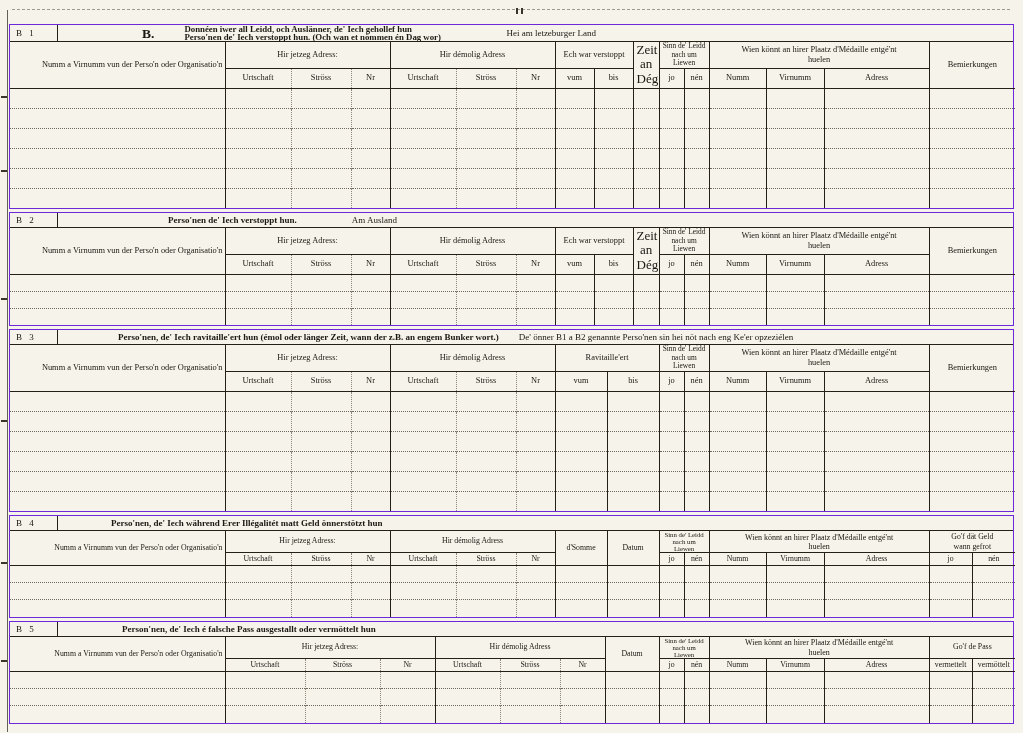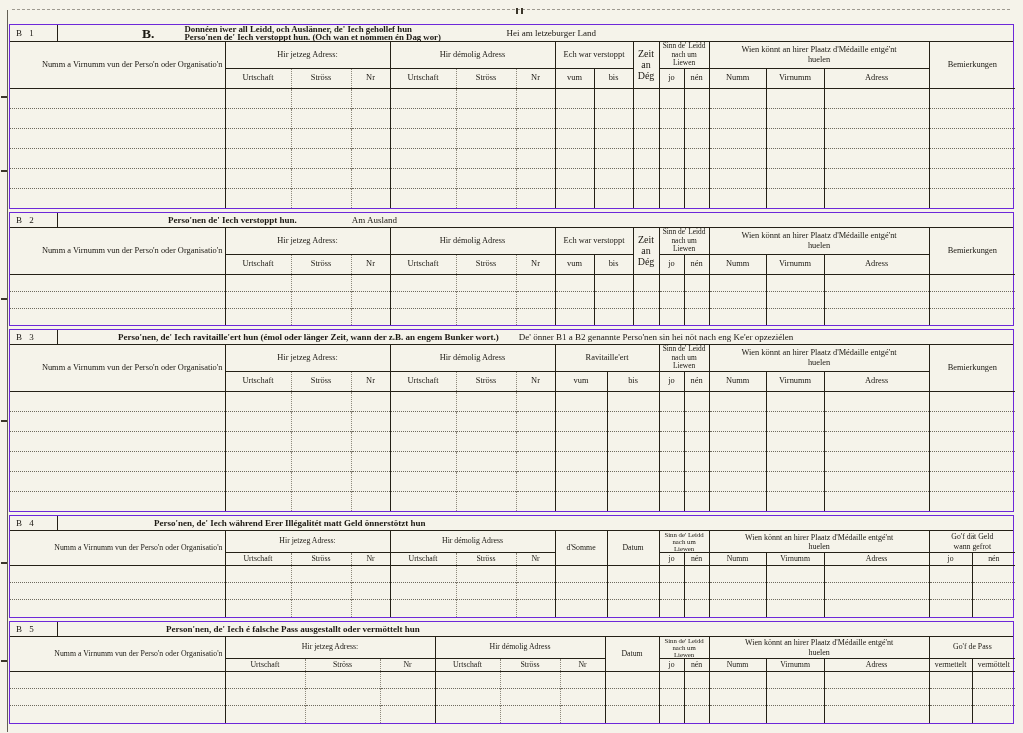--- a/index.html
+++ b/index.html
@@ -15,21 +15,21 @@
   .two-line-title{font-weight:bold;font-size:8.8px;line-height:8.2px;margin-left:30px;flex:0 0 302px}
   .two-line-title div{white-space:nowrap}
   .note{font-weight:normal;white-space:nowrap}
   .title-single{font-weight:bold;white-space:nowrap}
   table{width:100%;border-collapse:collapse;table-layout:fixed}
   th{font-weight:normal}
   thead th{font-size:8.4px;line-height:1.15;text-align:center;vertical-align:middle;padding:1px 2px;overflow:hidden}
   .grp{border-bottom:1px solid #242016;height:26px}
   tr.sub th{height:20px}
   .name-h{text-align:right;padding-left:8px}
-  .small-h{font-size:10px;line-height:1.12;padding:0 3px}
+  .small-h{font-size:13px;line-height:1.12;padding:0 3px}
   .alive-h{font-size:7.4px;line-height:1.12;padding:0 2px}
   .medal-h{padding:1px 30px}
   .money-h{font-size:7.8px;padding:1px 13px;line-height:1.2}
   .tiny-h{font-size:7px;padding:1px 1px}
   .bl-solid{border-left:1px solid #242016}
   .bl-dot{border-left:1px dotted #8d887b}
   tbody tr:first-child td{border-top:1px solid #242016}
   tbody tr+tr td{border-top:1px dotted #6e6a5e}
   .rows-20 tbody td{height:20px}
   .rows-17 tbody td{height:17px}
@@ -493,21 +493,21 @@
             <td class="bl-solid"></td>
             <td class="bl-solid"></td>
           </tr>
         </tbody>
     </table>
   </section>
 
   <section class="sect compact rows-17">
     <div class="titlebar">
       <div class="tag">B 4</div>
-      <div class="title-single" style="margin-left:96px">Perso'nen, de' Iech während Erer Illégalitét matt Geld önnerstötzt hun</div>
+      <div class="title-single" style="margin-left:53px">Perso'nen, de' Iech während Erer Illégalitét matt Geld önnerstötzt hun</div>
     </div>
     <table>
       <colgroup>
         <col style="width:215px">
         <col style="width:66px">
           <col style="width:60px">
           <col style="width:39px">
         <col style="width:66px">
           <col style="width:60px">
           <col style="width:39px">
@@ -603,21 +603,21 @@
             <td class="bl-solid"></td>
             <td class="bl-solid"></td>
           </tr>
         </tbody>
     </table>
   </section>
 
   <section class="sect compact rows-17">
     <div class="titlebar">
       <div class="tag">B 5</div>
-      <div class="title-single" style="margin-left:108px">Person'nen, de' Iech é falsche Pass ausgestallt oder vermöttelt hun</div>
+      <div class="title-single" style="margin-left:64px">Person'nen, de' Iech é falsche Pass ausgestallt oder vermöttelt hun</div>
     </div>
     <table>
       <colgroup>
         <col style="width:215px">
         <col style="width:80px">
           <col style="width:75px">
           <col style="width:55px">
         <col style="width:65px">
           <col style="width:60px">
           <col style="width:45px">

